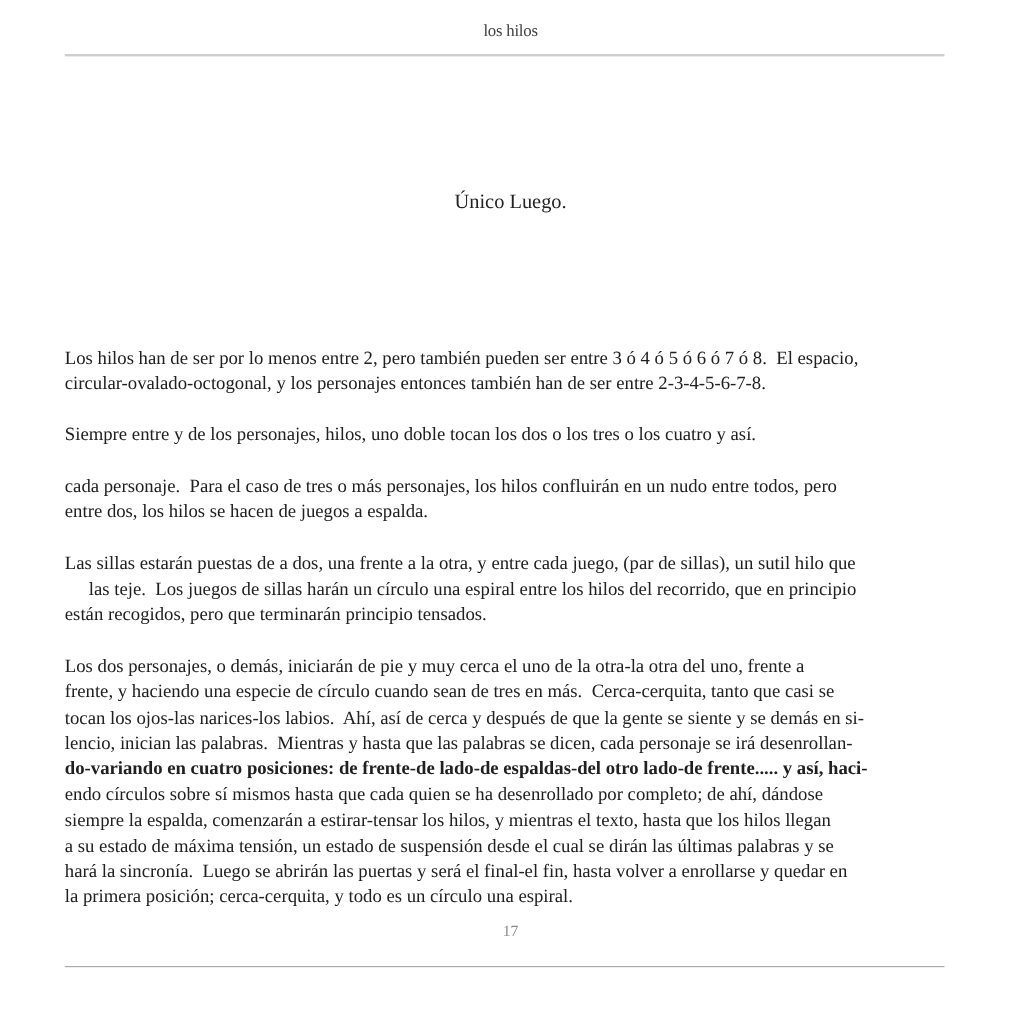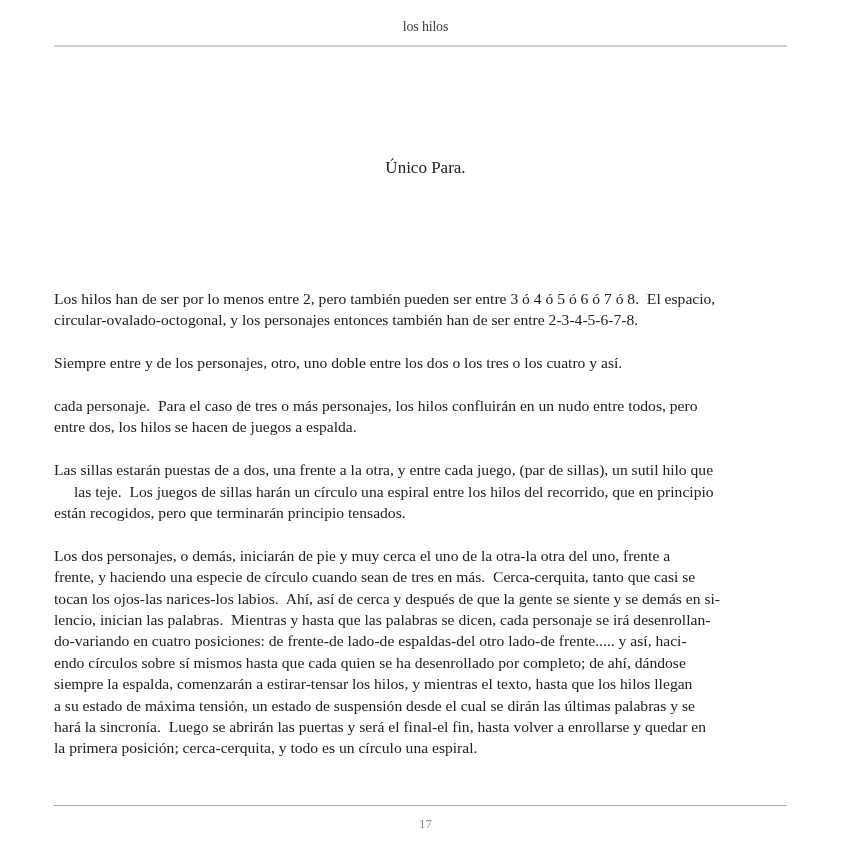--- a/index.html
+++ b/index.html
@@ -55,60 +55,60 @@
       line-height: 21.4px;
       color: #202020;
     }
     .para {
       margin: 0 0 21.4px 0;
       white-space: nowrap;
     }
     .line { display: block; }
     .page-number {
       position: absolute;
-      top: 816px;
+      top: 768px;
       left: 0;
       width: 851px;
       text-align: center;
       font-family: "Liberation Serif", serif;
       font-size: 13px;
       color: #8a8a8a;
     }
   </style>
 </head>
 <body>
 
 <div class="running-header">los hilos</div>
 <div class="rule top"></div>
 
-<div class="act-title">Único Para.</div>
+<div class="act-title">Único Luego.</div>
 
 <div class="body-text">
   <p class="para">
     <span class="line" style="white-space: pre;">Los hilos han de ser por lo menos entre 2, pero también pueden ser entre 3 ó 4 ó 5 ó 6 ó 7 ó 8.  El espacio,</span>
     <span class="line" style="white-space: pre;">circular-ovalado-octogonal, y los personajes entonces también han de ser entre 2-3-4-5-6-7-8.</span>
   </p>
   <p class="para">
-    <span class="line" style="white-space: pre;">Siempre entre y de los personajes, otro, uno doble entre los dos o los tres o los cuatro y así.</span>
+    <span class="line" style="white-space: pre;">Siempre entre y de los personajes, hilos, uno doble tocan los dos o los tres o los cuatro y así.</span>
   </p>
   <p class="para">
     <span class="line" style="white-space: pre;">cada personaje.  Para el caso de tres o más personajes, los hilos confluirán en un nudo entre todos, pero</span>
     <span class="line" style="white-space: pre;">entre dos, los hilos se hacen de juegos a espalda.</span>
   </p>
   <p class="para">
     <span class="line" style="white-space: pre;">Las sillas estarán puestas de a dos, una frente a la otra, y entre cada juego, (par de sillas), un sutil hilo que</span>
     <span class="line" style="white-space: pre; margin-left: 20px;">las teje.  Los juegos de sillas harán un círculo una espiral entre los hilos del recorrido, que en principio</span>
     <span class="line" style="white-space: pre;">están recogidos, pero que terminarán principio tensados.</span>
   </p>
   <p class="para">
     <span class="line" style="white-space: pre;">Los dos personajes, o demás, iniciarán de pie y muy cerca el uno de la otra-la otra del uno, frente a</span>
     <span class="line" style="white-space: pre;">frente, y haciendo una especie de círculo cuando sean de tres en más.  Cerca-cerquita, tanto que casi se</span>
     <span class="line" style="white-space: pre;">tocan los ojos-las narices-los labios.  Ahí, así de cerca y después de que la gente se siente y se demás en si-</span>
     <span class="line" style="white-space: pre;">lencio, inician las palabras.  Mientras y hasta que las palabras se dicen, cada personaje se irá desenrollan-</span>
-    <span class="line" style="white-space: pre;">do-variando en cuatro posiciones: de frente-de lado-de espaldas-del otro lado-de frente..... y así, haci-</span>
+    <span class="line" style="white-space: pre; font-weight: bold;">do-variando en cuatro posiciones: de frente-de lado-de espaldas-del otro lado-de frente..... y así, haci-</span>
     <span class="line" style="white-space: pre;">endo círculos sobre sí mismos hasta que cada quien se ha desenrollado por completo; de ahí, dándose</span>
     <span class="line" style="white-space: pre;">siempre la espalda, comenzarán a estirar-tensar los hilos, y mientras el texto, hasta que los hilos llegan</span>
     <span class="line" style="white-space: pre;">a su estado de máxima tensión, un estado de suspensión desde el cual se dirán las últimas palabras y se</span>
     <span class="line" style="white-space: pre;">hará la sincronía.  Luego se abrirán las puertas y será el final-el fin, hasta volver a enrollarse y quedar en</span>
     <span class="line" style="white-space: pre;">la primera posición; cerca-cerquita, y todo es un círculo una espiral.</span>
   </p>
 </div>
 
 <div class="rule bottom"></div>
 <div class="page-number">17</div>

